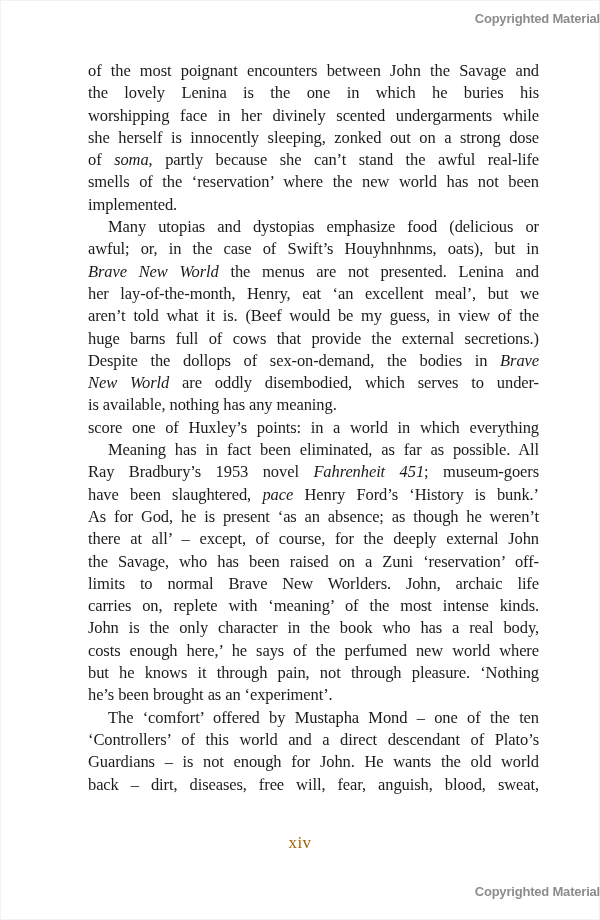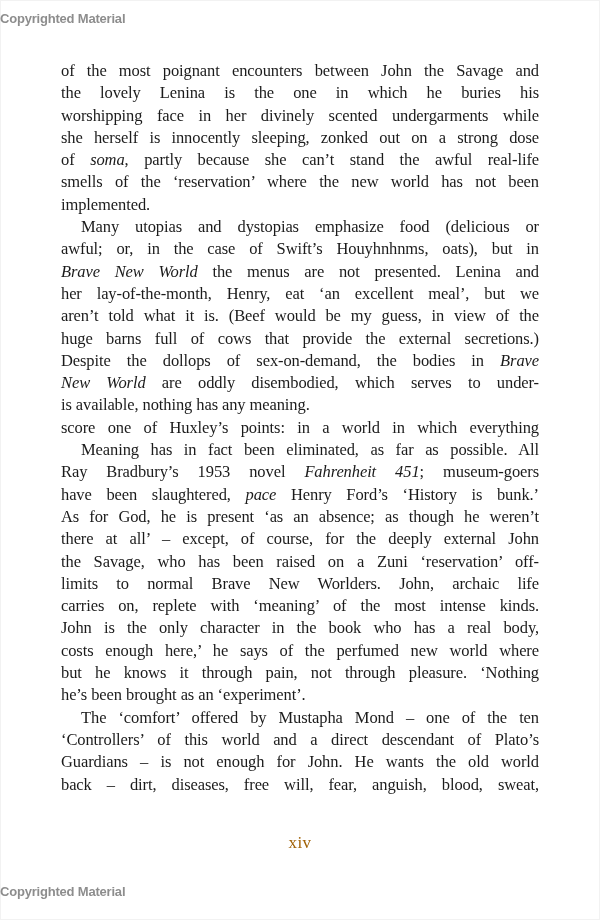--- a/index.html
+++ b/index.html
@@ -10,21 +10,21 @@
     overflow: hidden;
     font-family: "Liberation Serif", serif;
   }
   .scan-page {
     position: absolute; inset: 0;
     background: #ffffff;
     box-shadow: inset 0 0 0 1px #f2f2f2;
   }
   .notice {
     position: absolute; left: 0; width: 100%;
-    text-align: left;
+    text-align: right;
     font-family: "Liberation Sans", sans-serif;
     font-weight: bold;
     font-size: 13px;
     letter-spacing: -0.2px;
     color: #8d8d8d;
     user-select: none;
   }
   .notice.top { top: 11px; }
   .notice.bottom { top: 884px; }
   .body-text {
@@ -33,20 +33,21 @@
     font-size: 16.5px;
     line-height: 22.3px;
     letter-spacing: -0.1px;
     color: #1b1b1b;
   }
   .paragraph { margin: 0; padding: 0; }
   .line {
     text-align: justify;
     text-align-last: justify;
     white-space: normal;
+    margin-left: 27px;
   }
   .line.flush { text-align-last: left; }
   .line.indent { text-indent: 20px; }
   .line i { }
   .page-number {
     position: absolute; left: 0; top: 833px; width: 100%;
     text-align: center;
     font-size: 17px;
     letter-spacing: 0.5px;
     color: #a16207;

